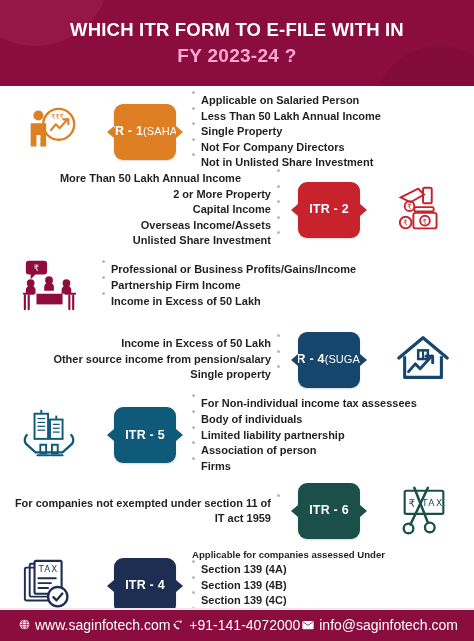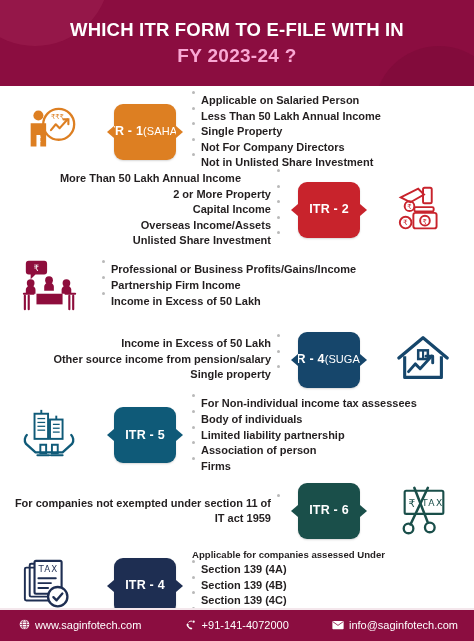--- a/index.html
+++ b/index.html
@@ -168,21 +168,21 @@
 
   
   .footer{
     position:absolute;
     left:0; right:0; bottom:0;
     height:33px;
     background:#8B0D40;
     display:flex;
     align-items:center;
     color:#ffffff;
-    font-size:11px;
+    font-size:14px;
     overflow:hidden;
   }
   .footer .fdiv{ height:2px;background:#fff;opacity:.9;position:absolute;top:0;left:0;right:0;}
   .f-item{ display:flex; align-items:center; gap:5px; }
   .f-web{ margin-left:18px; }
   .f-phone{ margin-left:auto; }
   .f-mail{ margin-left:auto; margin-right:16px; }
   .f-ico{ display:inline-flex; width:12px;height:12px;align-items:center;justify-content:center;}
   .f-ico svg{ display:block; }
 

